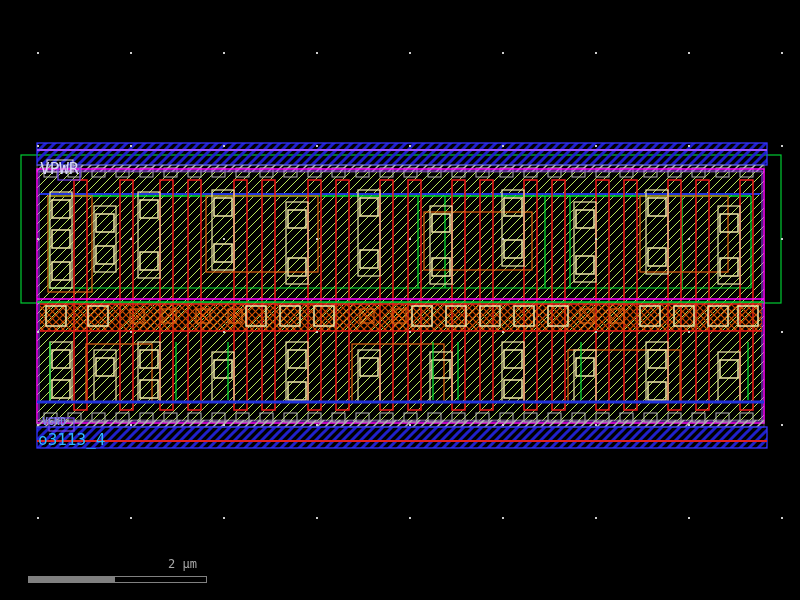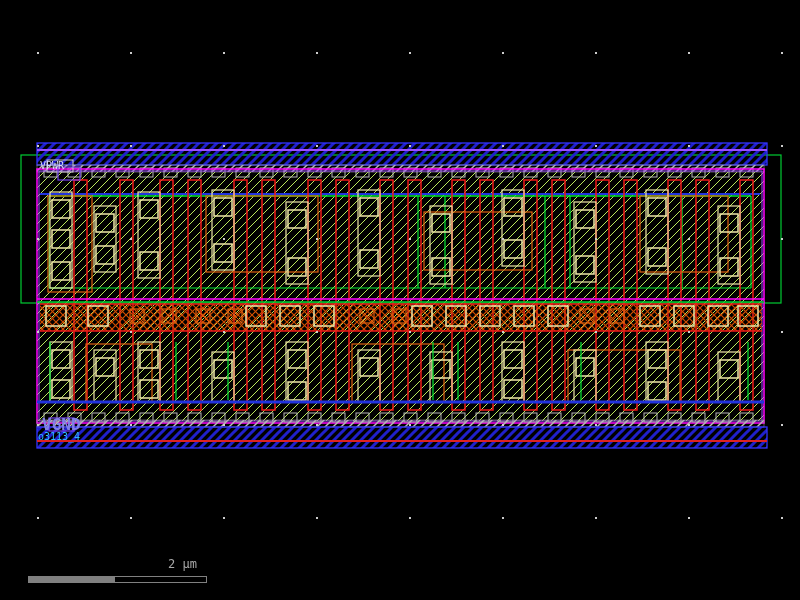--- a/index.html
+++ b/index.html
@@ -1,22 +1,22 @@
 <!DOCTYPE html>
 <html><head>
 <meta charset="utf-8">
 <style>
   html,body{margin:0;padding:0;background:#000;}
   .stage{position:relative;width:800px;height:600px;background:#000;overflow:hidden;
          font-family:"DejaVu Sans Mono","Liberation Mono",monospace;}
   svg{position:absolute;left:0;top:0;}
-  .lbl{position:absolute;font-size:10px;line-height:1;letter-spacing:0px;white-space:pre;}
+  .lbl{position:absolute;font-size:16px;line-height:1;letter-spacing:0px;white-space:pre;}
   #lbl-vpwr{left:40px;top:161px;}
   #lbl-instance{left:38px;top:404px;margin-top:28px;}
-  #lbl-vgnd{left:42px;top:417px;font-weight:bold;font-size:16px;}
+  #lbl-vgnd{left:42px;top:417px;font-weight:bold;font-size:10px;}
   .scalebar-text{position:absolute;left:168px;top:557px;font-size:12px;}
   .scalebar-fill{position:absolute;left:28px;top:576px;width:86px;height:7px;}
   .scalebar-outline{position:absolute;left:114px;top:576px;width:93px;height:7px;box-sizing:border-box;}
 </style>
 </head>
 <body>
 
 <div class="stage">
   <svg id="canvas" width="800" height="600">
       <defs>

